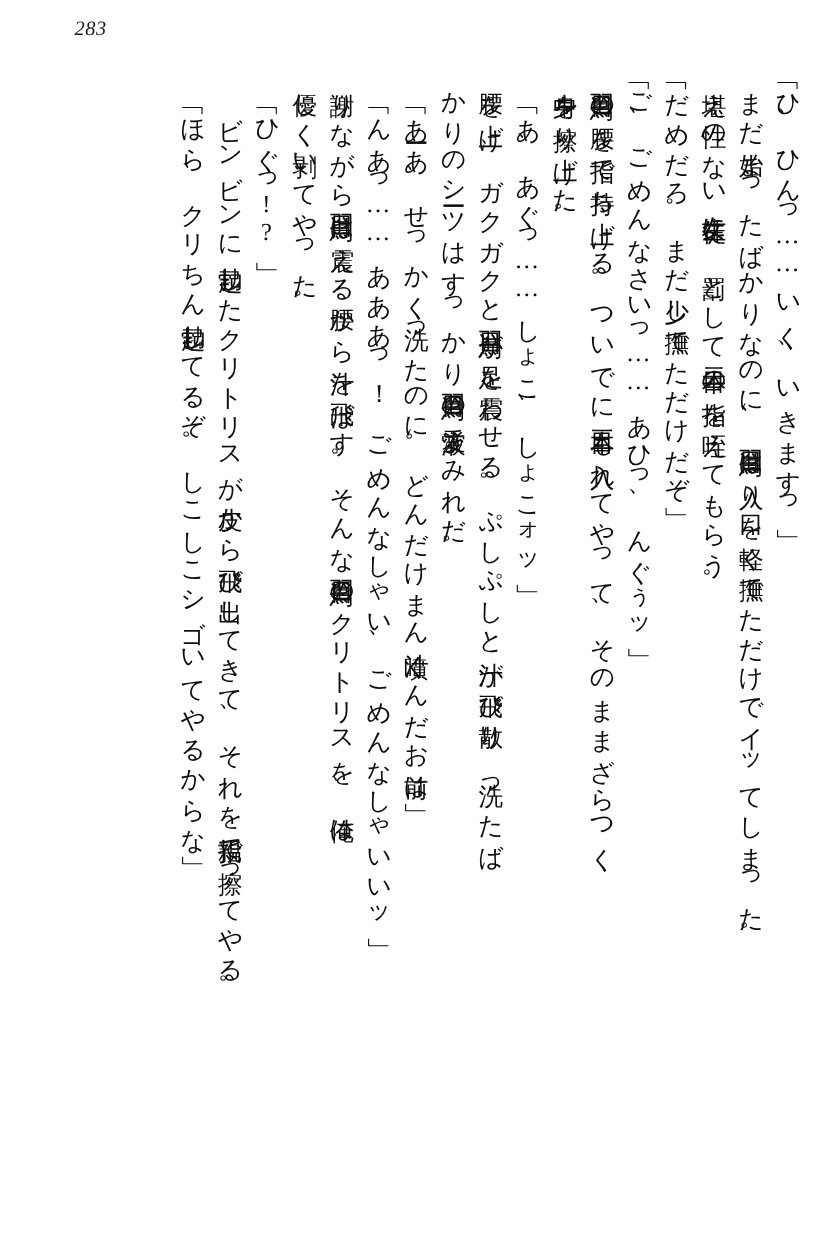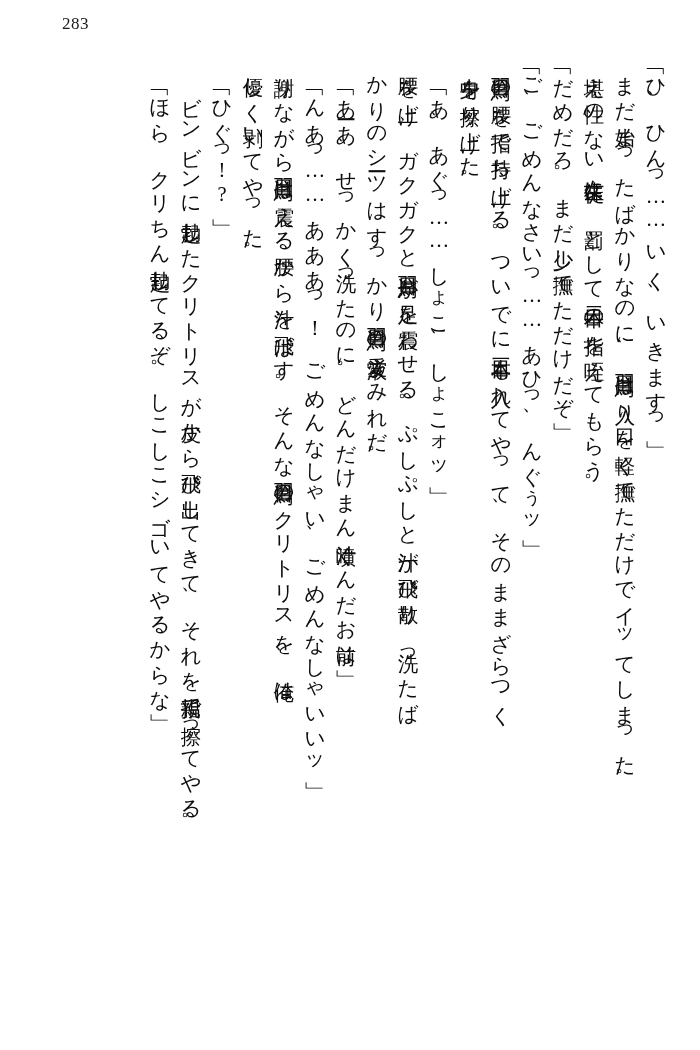--- a/index.html
+++ b/index.html
@@ -16,20 +16,21 @@
     box-sizing: border-box;
     font-family: "Liberation Serif", "DejaVu Serif", serif;
     color: #000000;
   }
   .page-number {
     position: absolute;
     top: 14px;
     left: 62px;
     font-size: 17px;
     font-family: "Liberation Serif", "DejaVu Serif", serif;
+    font-style: italic;
     color: #1a1a1a;
     letter-spacing: 0.5px;
   }
   .text-area {
     position: absolute;
     top: 62px;
     left: 34px;
     right: 34px;
     bottom: 22px;
     display: flex;

